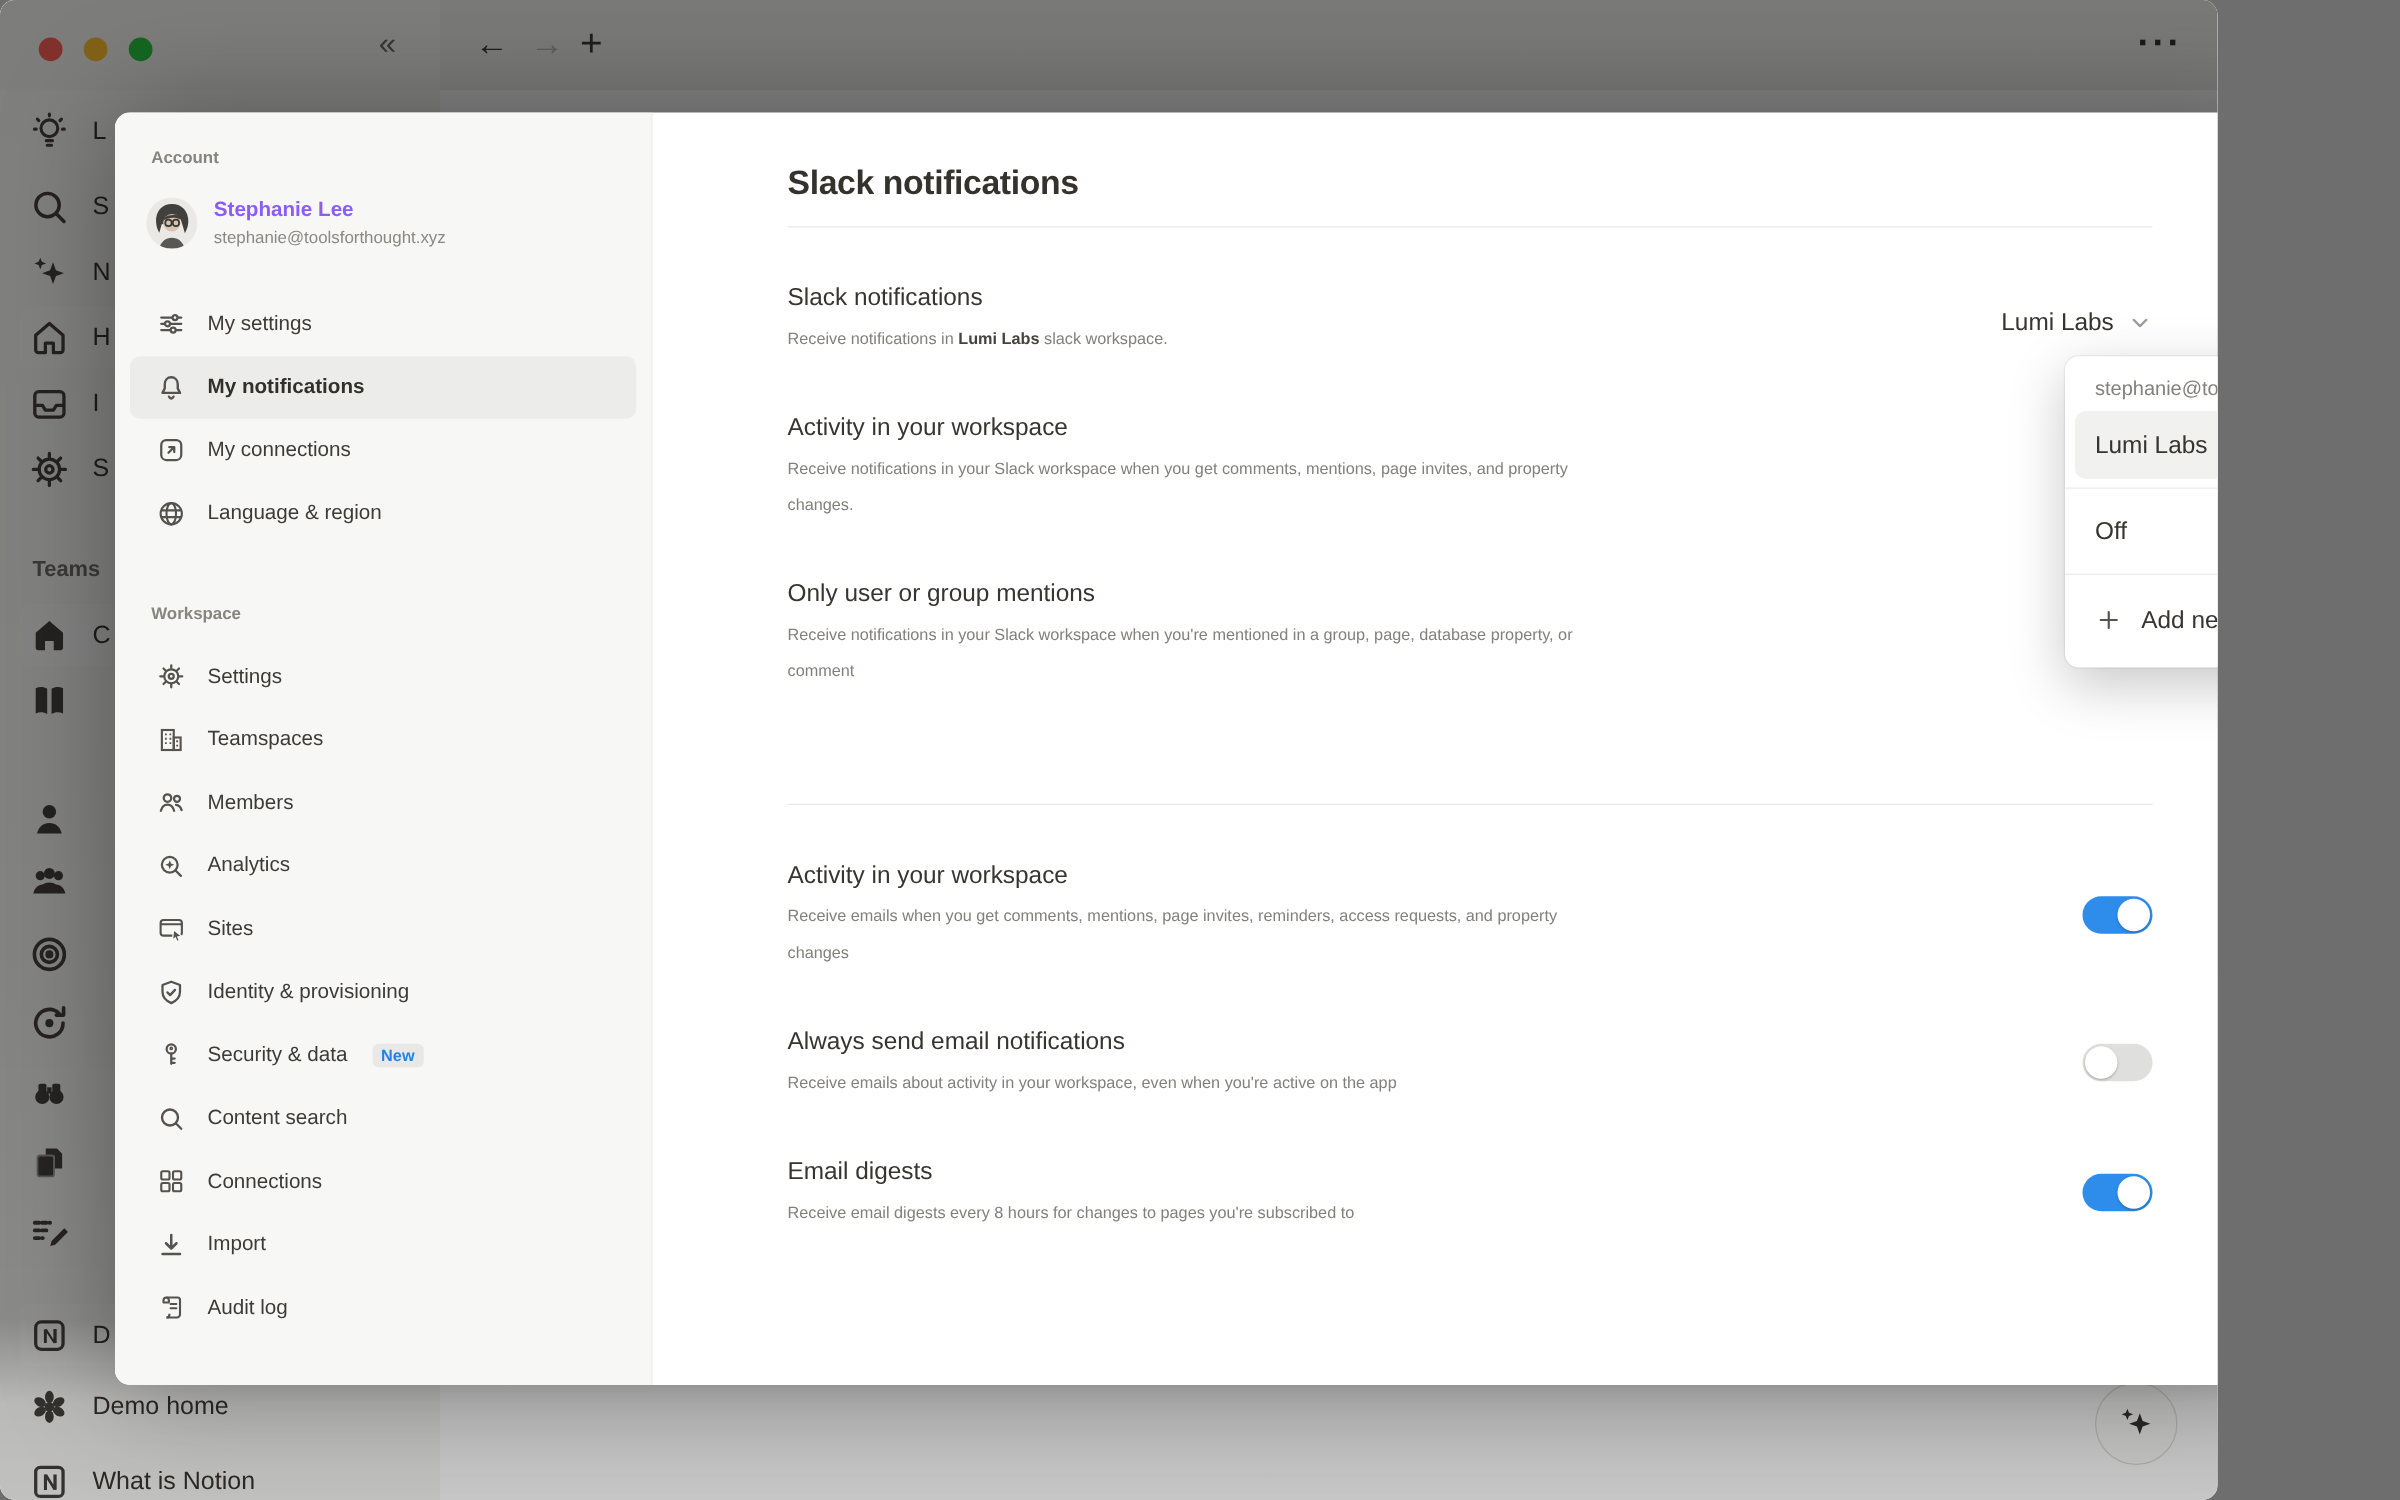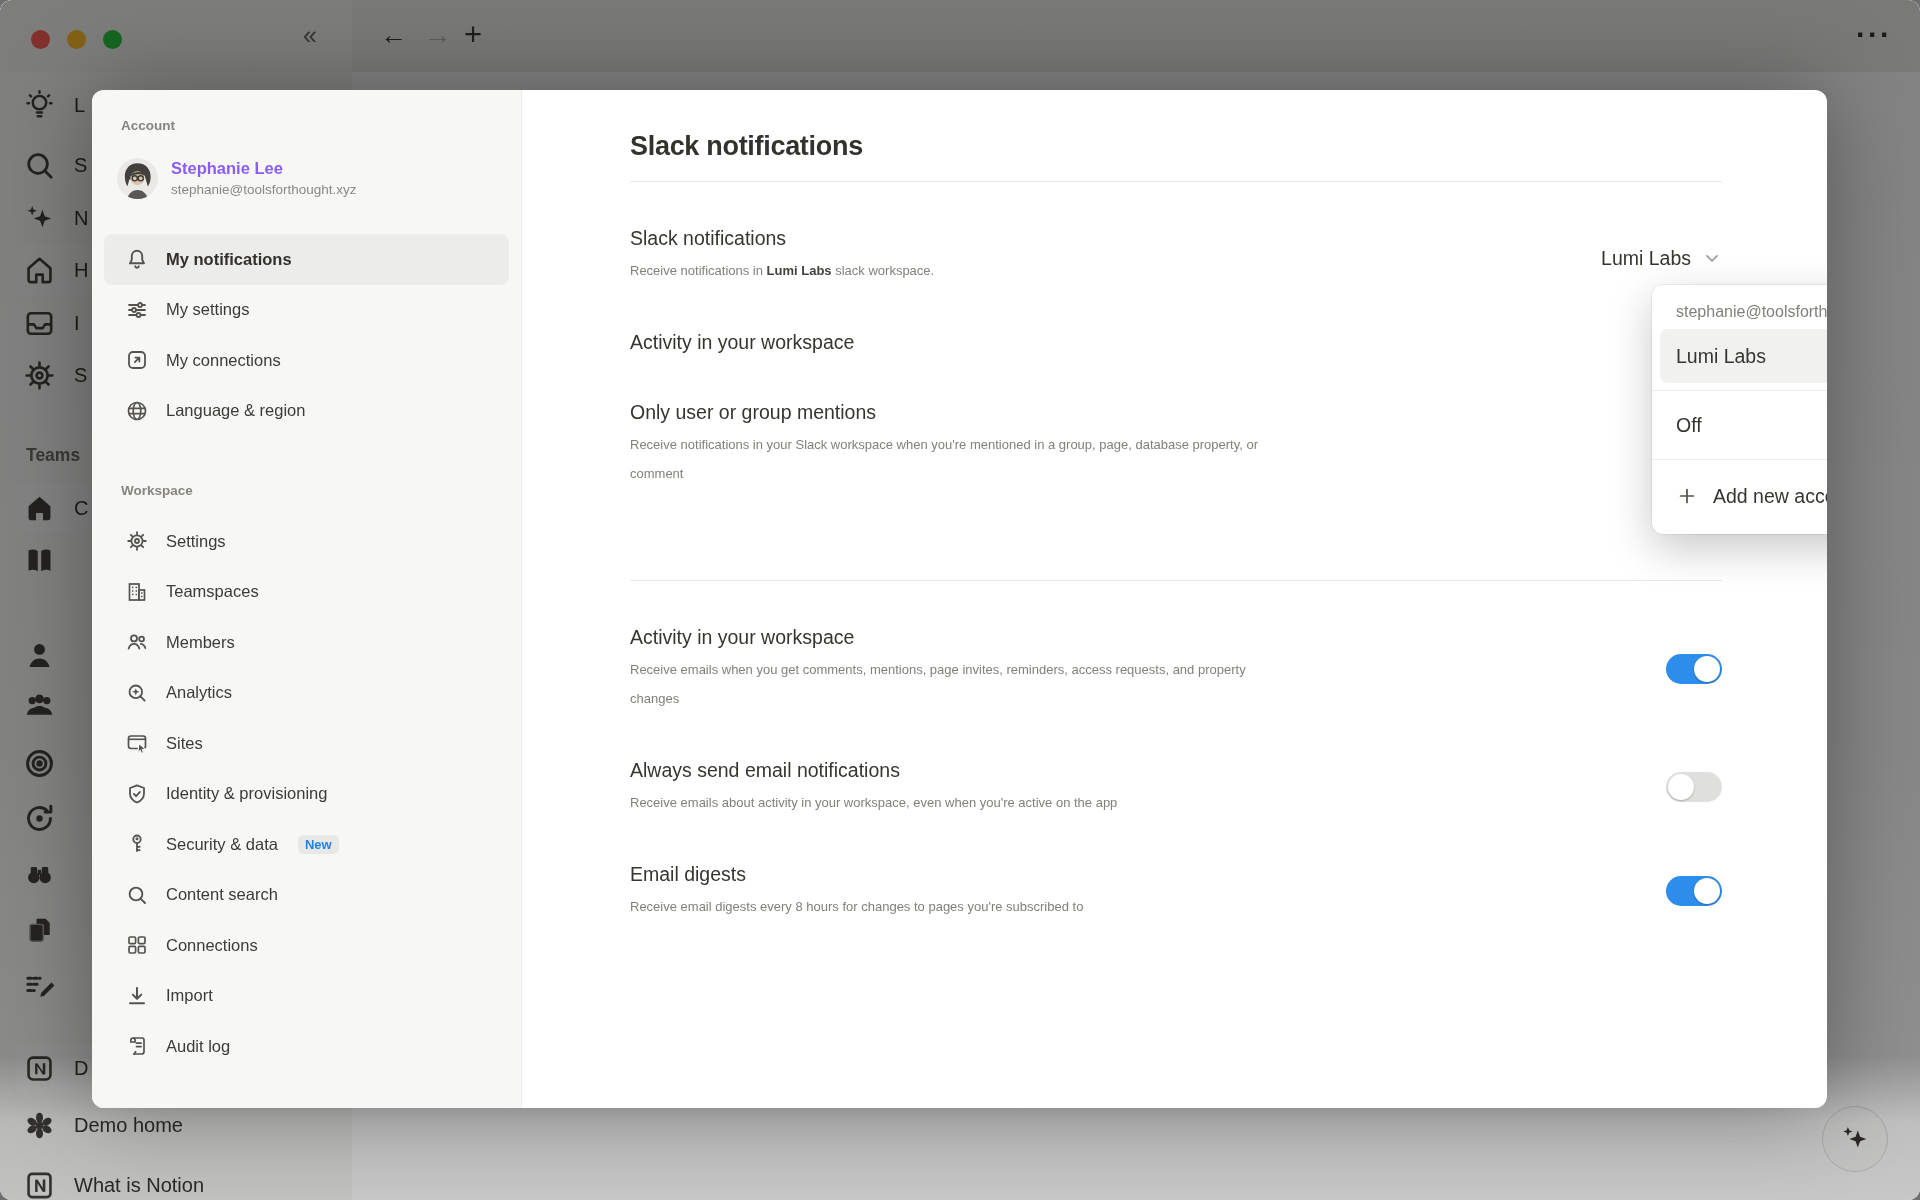--- a/index.html
+++ b/index.html
@@ -1,17 +1,17 @@
 <!DOCTYPE html>
 <html><head>
 <meta charset="utf-8">
 <style>
   html,body{margin:0;padding:0;background:#6e6e6e;width:1920px;height:1200px;overflow:hidden;
     font-family:"Liberation Sans","DejaVu Sans",sans-serif;-webkit-font-smoothing:antialiased;}
-  .screen{position:relative;width:1920px;height:1200px;}
+  .screen{position:relative;width:1774px;height:1200px;}
   .window{position:absolute;inset:0;border-radius:12px;overflow:hidden;background:#fff;}
 
   
   .app{position:absolute;inset:0;}
   .titlebar{position:absolute;left:0;top:0;width:100%;height:72px;background:#ececea;}
   .titlebar .tb-left{position:absolute;left:0;top:0;width:352px;height:72px;background:#f3f3f1;}
   .traffic{position:absolute;left:31px;top:30px;display:flex;gap:17px;}
   .tl{width:19px;height:19px;border-radius:50%;}
   .tl.red{background:#ff5f57}.tl.yellow{background:#febc2e}.tl.green{background:#28c840}
   .tb-glyph{position:absolute;top:0;height:72px;line-height:70px;font-size:27px;color:#54524d;}
@@ -416,31 +416,31 @@
               <path d="M11.9 11.9h.5" stroke="#3a3835" stroke-width=".8"></path>
               <path d="M6 24c.8-3.4 3.2-5.2 6-5.2s5.2 1.8 6 5.2Z" fill="#5a5854"></path>
             </g>
           </svg>
           <div>
             <div class="user-name">Stephanie Lee</div>
             <div class="user-email">stephanie@toolsforthought.xyz</div>
           </div>
         </div>
 
+        <div class="side-item">
+          <svg class="i">
+              <use href="#ic-sliders"></use>
+            </svg>
+          <span>My settings</span>
+          </div>
         <div class="side-item active">
           <svg class="i">
               <use href="#ic-bell"></use>
             </svg>
           <span>My notifications</span>
-          </div>
-        <div class="side-item">
-          <svg class="i">
-              <use href="#ic-sliders"></use>
-            </svg>
-          <span>My settings</span>
           </div>
         <div class="side-item">
           <svg class="i">
               <use href="#ic-arrow-up-right-box"></use>
             </svg>
           <span>My connections</span>
           </div>
         <div class="side-item">
           <svg class="i">
               <use href="#ic-globe"></use>
@@ -536,20 +536,21 @@
               <span>Lumi Labs</span>
               <svg>
                   <use href="#ic-chevron-down"></use>
                 </svg>
             </div>
           </div>
 
           <div class="row">
             <div class="row-text">
               <div class="row-title">Activity in your workspace</div>
+              <div class="row-desc">Receive notifications in your Slack workspace when you get comments, mentions, page invites, and property changes.</div>
             </div>
           </div>
 
           <div class="row">
             <div class="row-text">
               <div class="row-title">Only user or group mentions</div>
               <div class="row-desc">Receive notifications in your Slack workspace when you're mentioned in a group, page, database property, or comment</div>
             </div>
           </div>
         </section>

